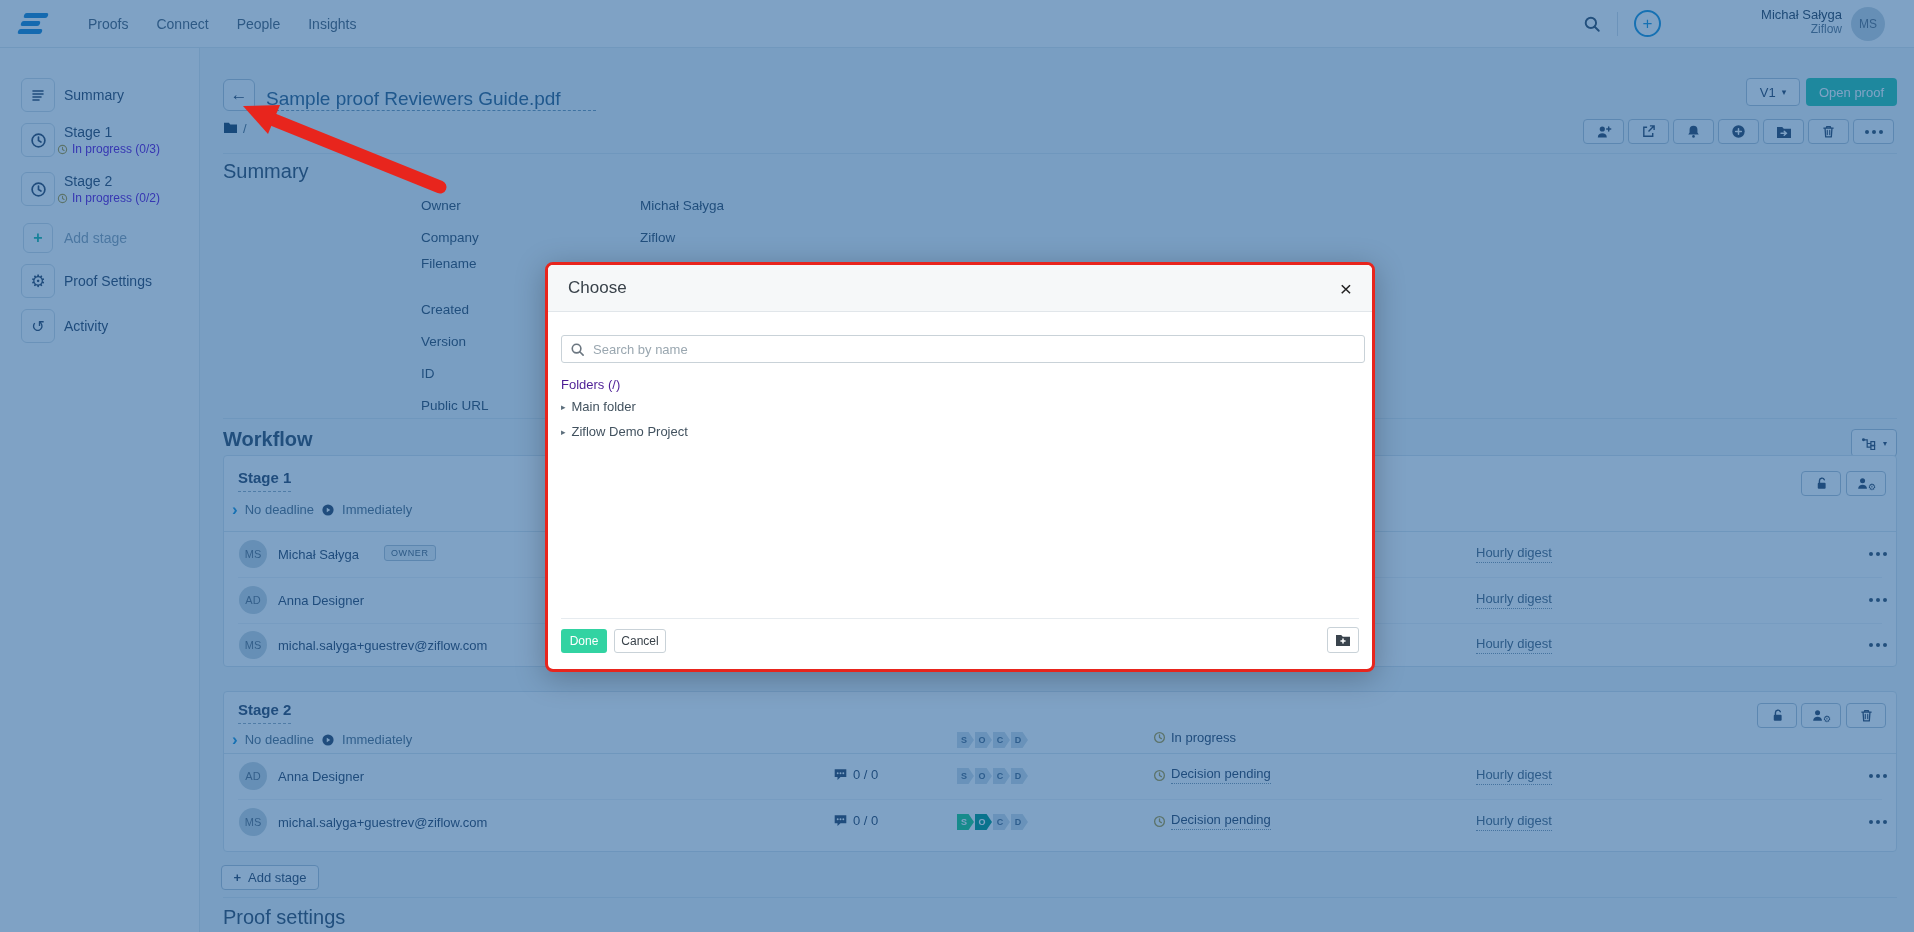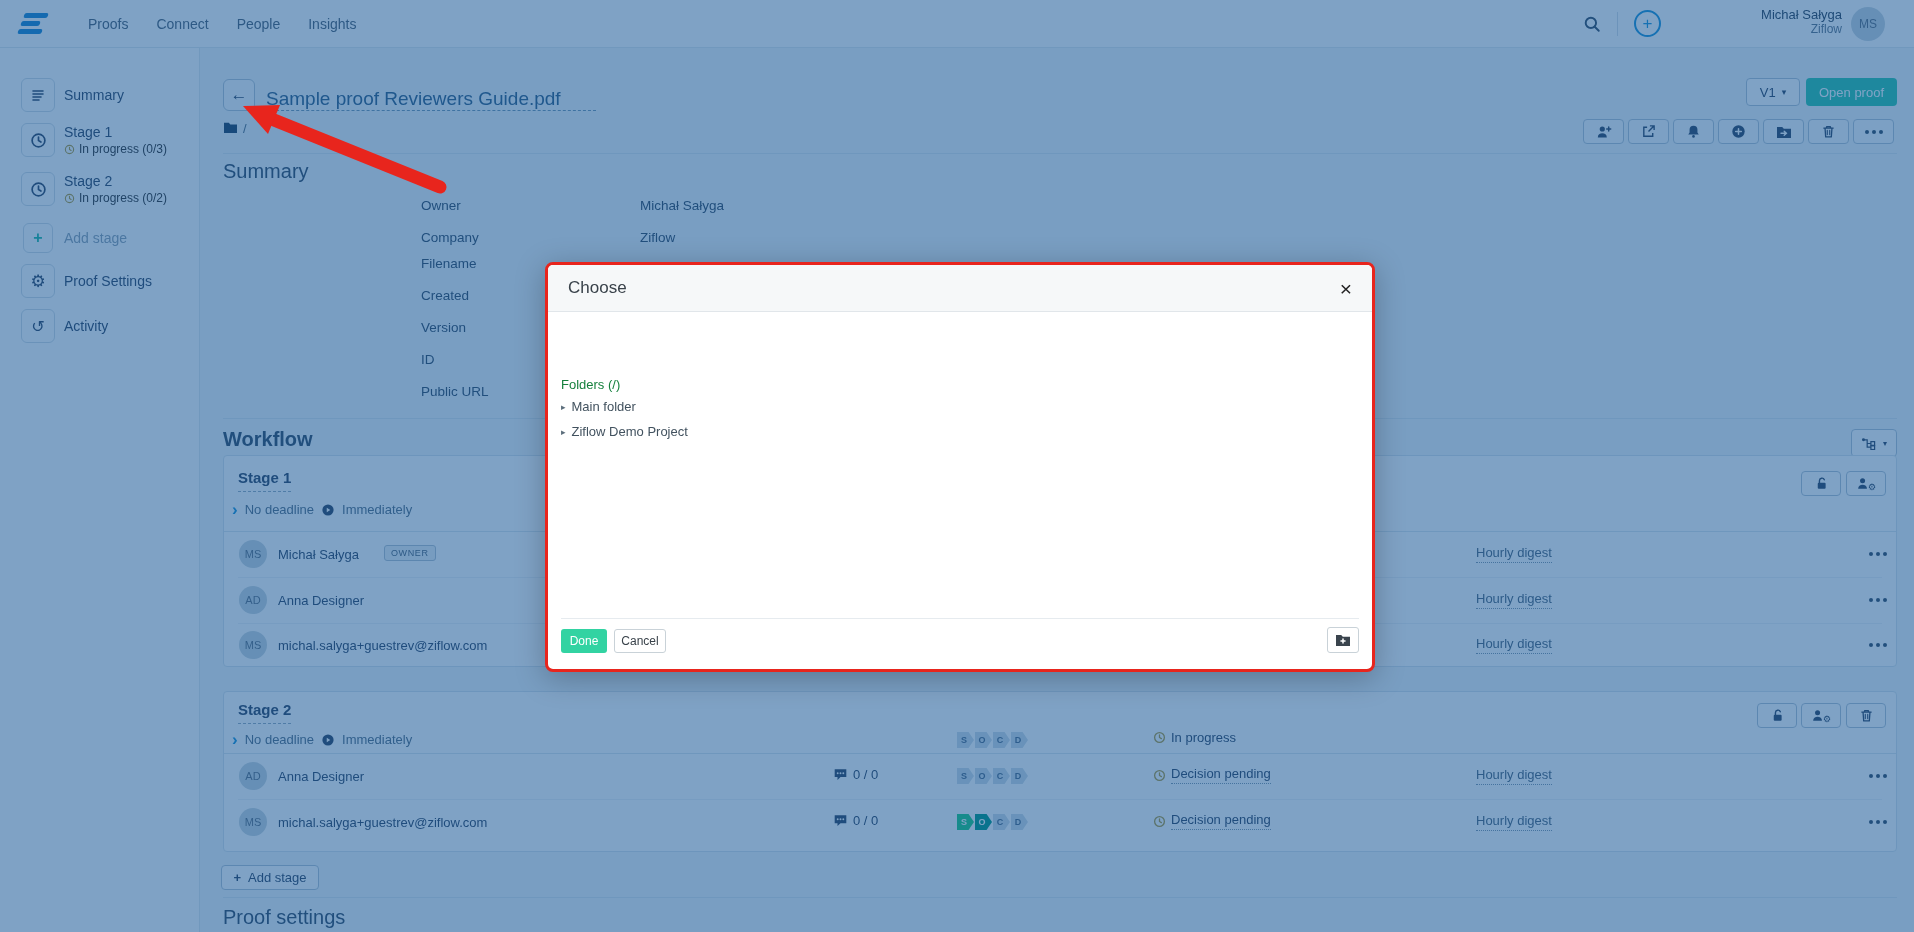--- a/index.html
+++ b/index.html
@@ -9,21 +9,21 @@
   .abs{position:absolute;}
   
   #topbar{position:absolute;left:0;top:0;width:1914px;height:48px;background:#ffffff;border-bottom:1px solid #e3eaef;}
   .navlink{font-size:14px;color:#5b6d7e;cursor:pointer;}
   .logobar{height:5px;border-radius:2px;background:#2a8fd4;transform:skewX(-18deg);}
   
   #sidebar{position:absolute;left:0;top:48px;width:200px;height:884px;background:#ffffff;border-right:1px solid #e3eaef;}
   .sideicon{position:absolute;left:21px;width:34px;height:34px;border:1px solid #d4dfe7;border-radius:6px;
             display:flex;align-items:center;justify-content:center;background:#fff;color:#3f536e;}
   .sidelabel{position:absolute;left:64px;font-size:14px;color:#3f536e;}
-  .sidesub{position:absolute;left:64px;font-size:12px;color:#404040;display:flex;align-items:center;gap:4px;}
+  .sidesub{position:absolute;left:57px;font-size:12px;color:#6d28d9;display:flex;align-items:center;gap:4px;}
   
   .h1{font-size:20px;color:#42586f;}
   .divider{position:absolute;height:1px;background:#dfe8ee;}
   .iconbtn{display:flex;align-items:center;justify-content:center;border:1px solid #b9c9d6;border-radius:4px;
            background:rgba(255,255,255,.55);color:#3f536e;cursor:pointer;}
   .card{position:absolute;left:223px;width:1674px;background:#ffffff;border:1px solid #dbe5ec;border-radius:4px;}
   .stage-title{font-size:15px;font-weight:bold;color:#3f536e;display:inline-block;border-bottom:1px dashed #9fb3c2;padding-bottom:5px;}
   .meta-row{display:flex;align-items:center;gap:7px;font-size:13px;color:#61788c;}
   .chev{color:#2d9cdb;font-size:17px;font-weight:bold;line-height:10px;}
   .dotted{border-bottom:1px dotted #8aa0b2;padding-bottom:2px;}
@@ -49,21 +49,21 @@
   #modal{position:absolute;left:545px;top:262px;width:830px;height:410px;background:#ffffff;border:3px solid #e8251d;
          border-radius:8px;z-index:60;box-shadow:0 6px 30px rgba(0,0,0,.25);}
   #modal-header{position:absolute;left:0;top:0;right:0;height:47px;background:#f6f8f9;border-bottom:1px solid #e1e6ea;
                 border-radius:5px 5px 0 0;display:flex;align-items:center;padding:0 20px;}
   #modal-title{font-size:17px;color:#39424a;}
   #modal-close{margin-left:auto;font-size:21px;color:#222;cursor:pointer;line-height:1;}
   #modal-search{position:absolute;left:13px;top:70px;width:804px;height:28px;border:1px solid #c9d2d8;border-radius:3px;
                 display:flex;align-items:center;padding:0 8px;gap:6px;color:#8a97a1;}
   #modal-search input{border:none;outline:none;flex:1;font-size:13px;color:#39424a;font-family:inherit;}
   #modal-search input::placeholder{color:#9aa7b0;}
-  .folders-link{position:absolute;left:13px;font-size:13px;color:#15803d;cursor:pointer;}
+  .folders-link{position:absolute;left:13px;font-size:13px;color:#4c1d95;cursor:pointer;}
   .folder-row{position:absolute;left:13px;font-size:13px;color:#42525f;display:flex;align-items:center;gap:6px;cursor:pointer;}
   .folder-row .tri{font-size:9px;color:#5b6d7b;}
   #modal-footer-line{position:absolute;left:13px;right:13px;top:353px;height:1px;background:#e6ebef;}
   .btn-done{position:absolute;left:13px;top:364px;width:46px;height:24px;background:#32d3a2;color:#fff;border:none;
             border-radius:3px;font-size:12px;font-family:inherit;cursor:pointer;}
   .btn-cancel{position:absolute;left:66px;top:364px;width:52px;height:24px;background:#fff;color:#39424a;
               border:1px solid #c9d2d8;border-radius:3px;font-size:12px;font-family:inherit;cursor:pointer;}
   .btn-newfolder{position:absolute;right:13px;top:362px;width:32px;height:26px;border:1px solid #c9d2d8;border-radius:3px;
                  background:#fff;display:flex;align-items:center;justify-content:center;color:#3a444d;cursor:pointer;}
   #red-arrow{position:absolute;left:230px;top:95px;z-index:70;pointer-events:none;}
@@ -298,21 +298,21 @@
       </div>
     <div style="display:flex;margin-bottom:11px;">
         <span style="width:219px;">Company</span>
         <span>Ziflow</span>
       </div>
     <div style="display:flex;margin-bottom:17px;">
         <span style="width:219px;">Filename</span>
         <span></span>
       </div>
     <div style="display:flex;margin-bottom:17px;">
-        <span style="width:219px;">Created</span>
+        <span style="width:219px;margin-top:14px;">Created</span>
         <span></span>
       </div>
     <div style="display:flex;margin-bottom:17px;">
         <span style="width:219px;">Version</span>
         <span></span>
       </div>
     <div style="display:flex;margin-bottom:17px;">
         <span style="width:219px;">ID</span>
         <span></span>
       </div>
@@ -514,20 +514,28 @@
   <div class="divider" style="left:223px;top:897px;width:1674px;"></div>
   <div class="abs h1" style="left:223px;top:906px;">Proof settings</div>
 
   <div id="overlay"></div>
 
   <div id="modal">
     <div id="modal-header">
       <span id="modal-title">Choose</span>
       <span id="modal-close">×</span>
     </div>
+    <div id="modal-search">
+      <span style="color:#6b7680;display:flex;">
+          <svg class="ic" width="15" height="15">
+            <use href="#i-search"></use>
+          </svg>
+        </span>
+      <input type="text" placeholder="Search by name" style="">
+    </div>
     <span class="folders-link" style="top:112px;">Folders (/)</span>
     <div class="folder-row" style="top:134px;">
       <span class="tri">▸</span>
       <span>Main folder</span>
     </div>
     <div class="folder-row" style="top:159px;">
       <span class="tri">▸</span>
       <span>Ziflow Demo Project</span>
     </div>
     <div id="modal-footer-line"></div>

